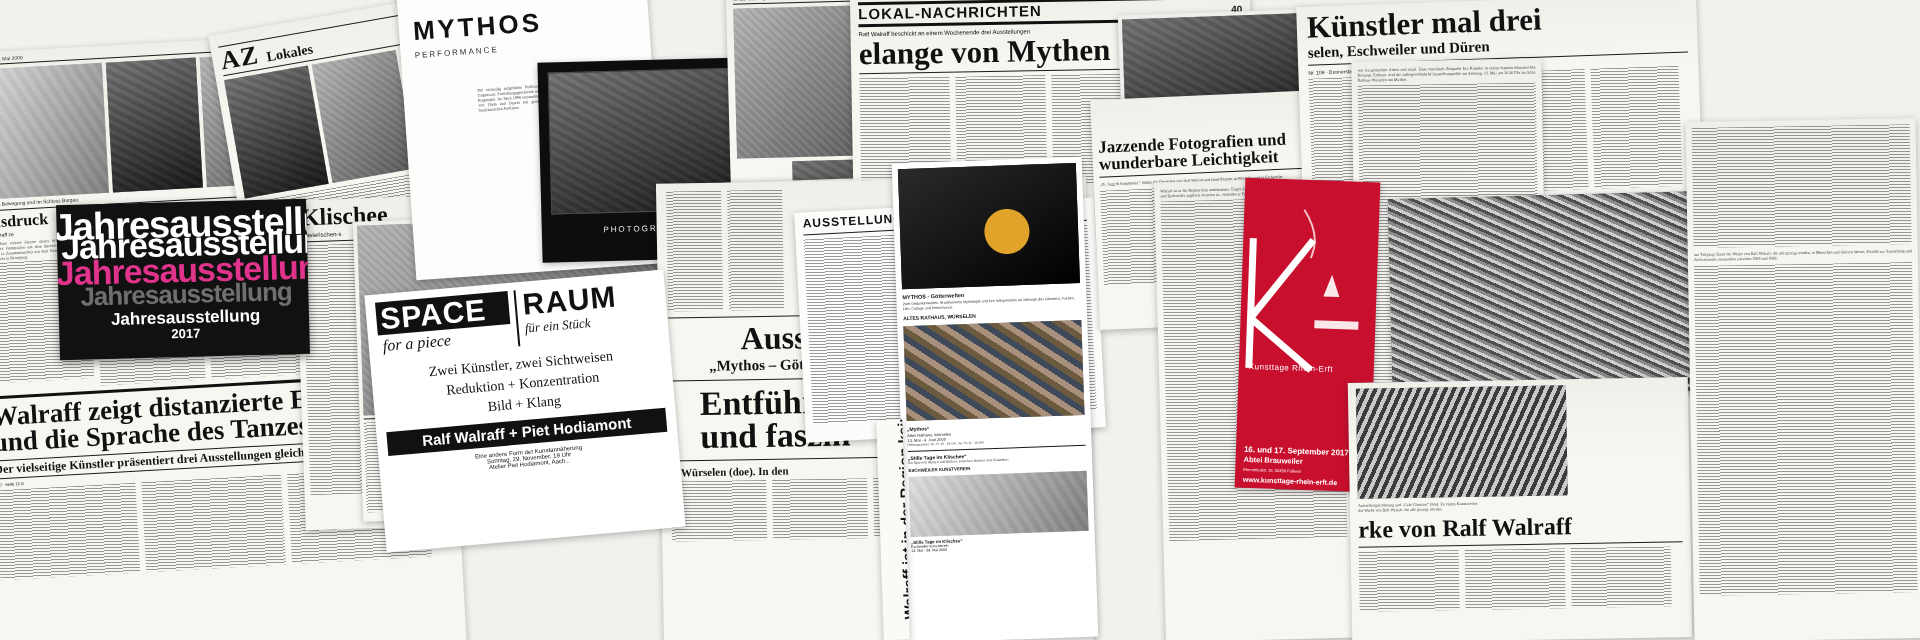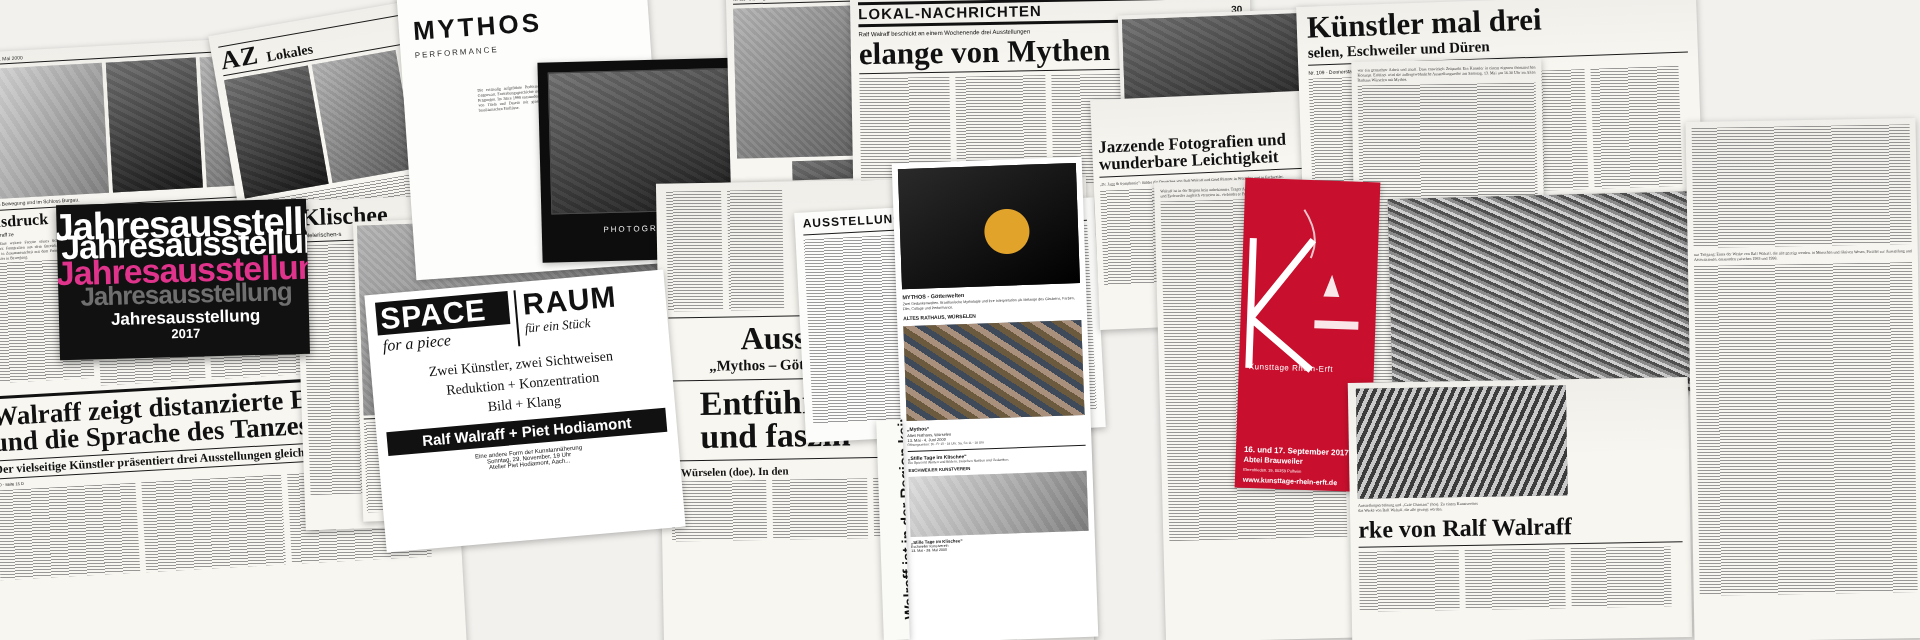--- a/index.html
+++ b/index.html
@@ -292,21 +292,21 @@
           </div>
       </div>
     </div>
   </div>
 
   <div class="clip paper" id="c-lokal">
     <div style="padding:5px 8px;">
       <div class="ruleth"></div>
       <div style="display:flex;justify-content:space-between;align-items:baseline;padding:2px 0;">
         <div class="hl sans" style="font-size:15px;letter-spacing:1px;">LOKAL-NACHRICHTEN</div>
-        <div class="hl sans" style="font-size:10px;">30</div>
+        <div class="hl sans" style="font-size:10px;">40</div>
       </div>
       <div class="ruleth"></div>
       <div class="sans" style="font-size:6px;margin-top:4px;">Ralf Walraff beschickt an einem Wochenende drei Ausstellungen</div>
       <div class="hl serif" style="font-size:31px;margin-top:2px;">elange von Mythen</div>
       <div class="rule" style="margin:4px 0;"></div>
       <div style="display:flex;gap:6px;">
         <div style="width:90px;">
             <div class="lines dense" style="height:110px;"></div>
           </div>
         <div style="width:90px;">

